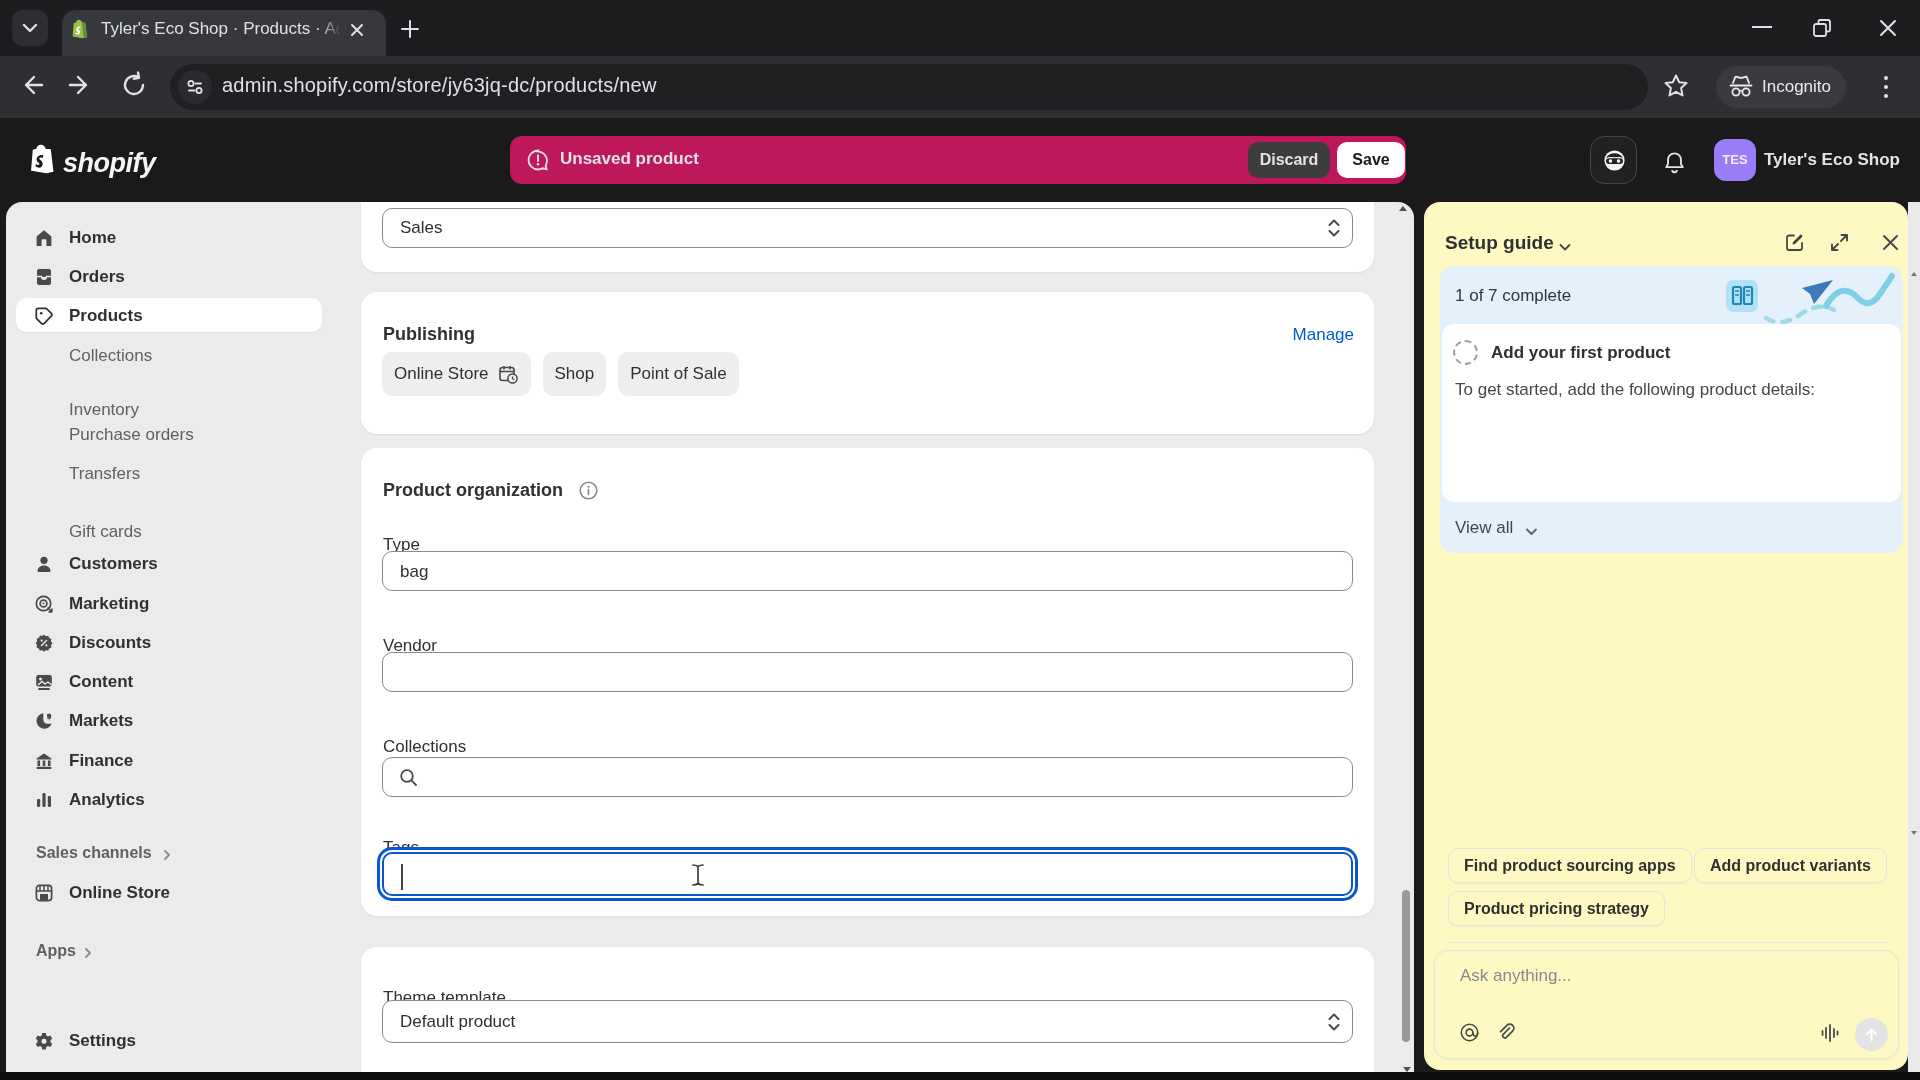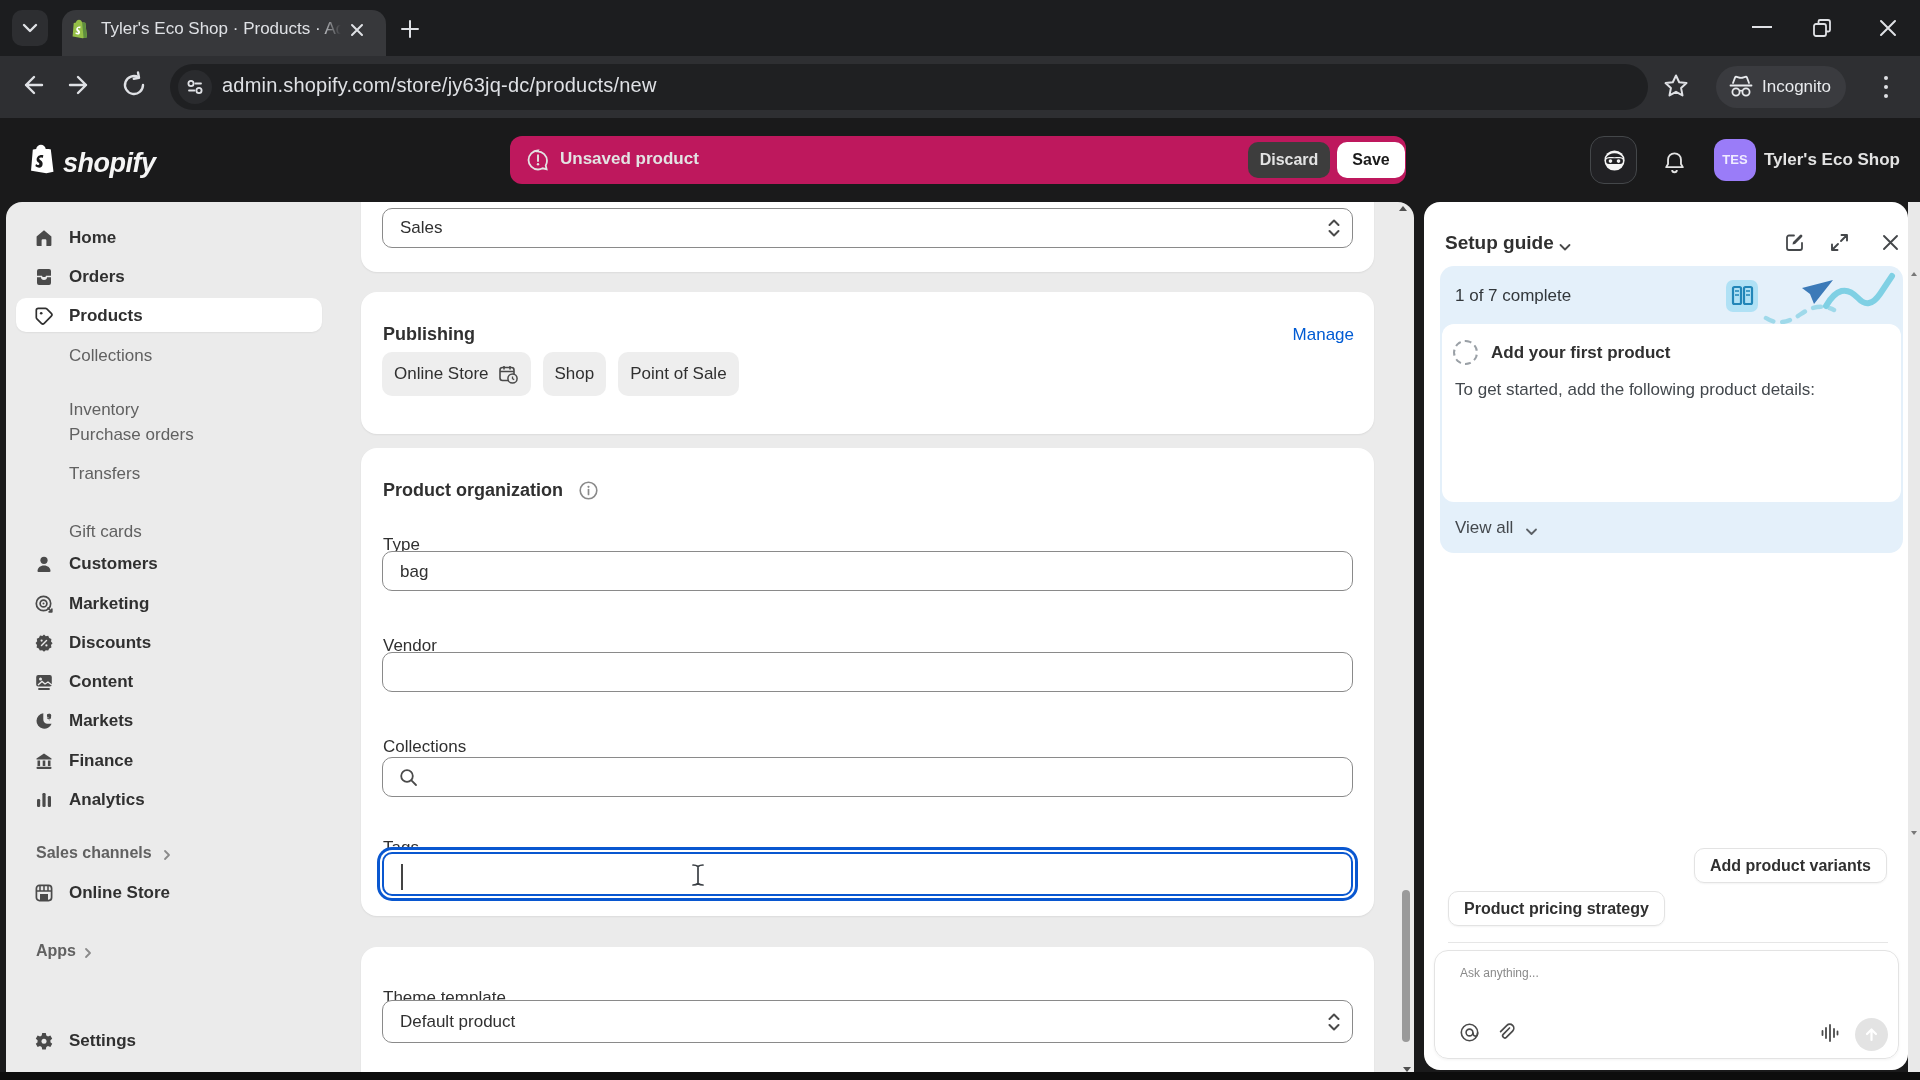--- a/index.html
+++ b/index.html
@@ -4,21 +4,21 @@
 <style>
   * { margin:0; padding:0; box-sizing:border-box; }
   html,body { width:1920px; height:1080px; overflow:hidden; font-family:"Liberation Sans", sans-serif; }
   body { background:#1a1a1b; position:relative; }
   .abs { position:absolute; }
   .tabstrip { position:absolute; left:0; top:0; width:1920px; height:56px; background:#1c1d1f; }
   .toolbar { position:absolute; left:0; top:56px; width:1920px; height:62px; background:#2e2f32;padding-left:35px; }
   .admintop { position:absolute; left:0; top:118px; width:1920px; height:84px; background:#1a1a1b; }
   .frame { position:absolute; left:0; top:202px; width:1920px; height:870px; background:#1a1a1b; }
   .surface { position:absolute; left:6px; top:0; width:1408px; height:870px; background:#ebebeb; border-radius:16px 16px 0 0; overflow:hidden; }
-  .panel { position:absolute; left:1424px; top:0px; width:484px; height:868px; background:#ffffff; border-radius:16px; overflow:hidden; }
+  .panel { position:absolute; left:1424px; top:0px; width:484px; height:868px; background:#fef9c3; border-radius:16px; overflow:hidden; }
   .rightstrip { position:absolute; left:1908px; top:0px; width:12px; height:870px; background:#e9e9e9; }
   .bottomstrip { position:absolute; left:0; top:1072px; width:1920px; height:8px; background:#0d0d0d; }
   .card { position:absolute; background:#fff; border-radius:16px; box-shadow:0 1px 2px rgba(0,0,0,0.07); }
   .inp { position:absolute; background:#fff; border:1px solid #8a8a8a; border-radius:10px; }
   .lbl { position:absolute; font-size:17px; color:#303030;margin-top:15px; }
   .navtxt { position:absolute; left:63px; top:7px; font-size:17px; font-weight:bold; color:#303030; }
   .subtxt { position:absolute; left:63px; font-size:17px; font-weight:bold; color:#616161; }
   svg { display:block; }
 </style>
 </head>
@@ -371,26 +371,27 @@
         <div style="position:absolute; left:11px; top:16px; width:25px; height:25px; border-radius:50%; border:2px dashed #9aa0a6;"></div>
         <div style="position:absolute; left:49px; top:19px; font-size:17px; font-weight:bold; color:#303030;">Add your first product</div>
         <div style="position:absolute; left:13px; top:56px; font-size:17px; color:#43484d;">To get started, add the following product details:</div>
       </div>
       <div class="abs" style="left:15px; top:252px; font-size:17px; color:#43484d;">View all</div>
       <svg class="abs" style="left:84px; top:258px;" width="15" height="15" viewBox="0 0 15 15">
           <path d="M3 5.5 L7.5 10 L12 5.5" stroke="#5c6166" stroke-width="1.8" fill="none" stroke-linecap="round" stroke-linejoin="round"></path>
         </svg>
     </div>
 
+    <div class="abs" style="left:24px; top:646px; height:35px; padding:0 15px; border:1px solid #e3e3e3; border-radius:10px; box-shadow:0 1px 2px rgba(0,0,0,0.05); display:flex; align-items:center; font-size:16px; font-weight:bold; color:#303030;">Find product sourcing apps</div>
     <div class="abs" style="left:270px; top:646px; height:35px; padding:0 15px; border:1px solid #e3e3e3; border-radius:10px; box-shadow:0 1px 2px rgba(0,0,0,0.05); display:flex; align-items:center; font-size:16px; font-weight:bold; color:#303030;">Add product variants</div>
     <div class="abs" style="left:24px; top:689px; height:35px; padding:0 15px; border:1px solid #e3e3e3; border-radius:10px; box-shadow:0 1px 2px rgba(0,0,0,0.05); display:flex; align-items:center; font-size:16px; font-weight:bold; color:#303030;">Product pricing strategy</div>
     <div class="abs" style="left:24px; top:740px; width:440px; height:1px; background:#e6e6e6;"></div>
 
     <div class="abs" style="left:10px; top:748px; width:465px; height:109px; border:1px solid #e3e3e3; border-radius:14px; box-shadow:0 1px 3px rgba(0,0,0,0.05);"></div>
-    <div class="abs" style="left:36px; top:764px; font-size:12px; color:#8a8a8a;">Ask anything...</div>
+    <div class="abs" style="left:36px; top:764px; font-size:17px; color:#8a8a8a;">Ask anything...</div>
     <svg class="abs" style="left:35px; top:820px;" width="21" height="21" viewBox="0 0 21 21">
         <circle cx="10.5" cy="10.5" r="8.2" fill="none" stroke="#4a4a4a" stroke-width="1.6"></circle>
         <circle cx="10.5" cy="10.5" r="3.4" fill="none" stroke="#4a4a4a" stroke-width="1.6"></circle>
         <path d="M14 10.5 c0 2.5 1 3.6 2.4 3.6 1.6 0 2.3-1.4 2.3-3.6" stroke="#4a4a4a" stroke-width="1.6" fill="none"></path>
       </svg>
     <svg class="abs" style="left:72px; top:820px;" width="21" height="21" viewBox="0 0 21 21">
         <path d="M13.5 6 L7.2 12.3 a2.2 2.2 0 0 0 3.1 3.1 L16.6 9.1 a4 4 0 0 0-5.7-5.7 L4.6 9.7" stroke="#4a4a4a" stroke-width="1.7" fill="none" stroke-linecap="round"></path>
       </svg>
     <svg class="abs" style="left:396px; top:820px;" width="20" height="22" viewBox="0 0 20 22">
         <path d="M2.5 9 L2.5 13 M6 6 L6 16 M10 3 L10 19 M14 7 L14 15 M17.5 9.5 L17.5 12.5" stroke="#4a4a4a" stroke-width="1.8" stroke-linecap="round"></path>

